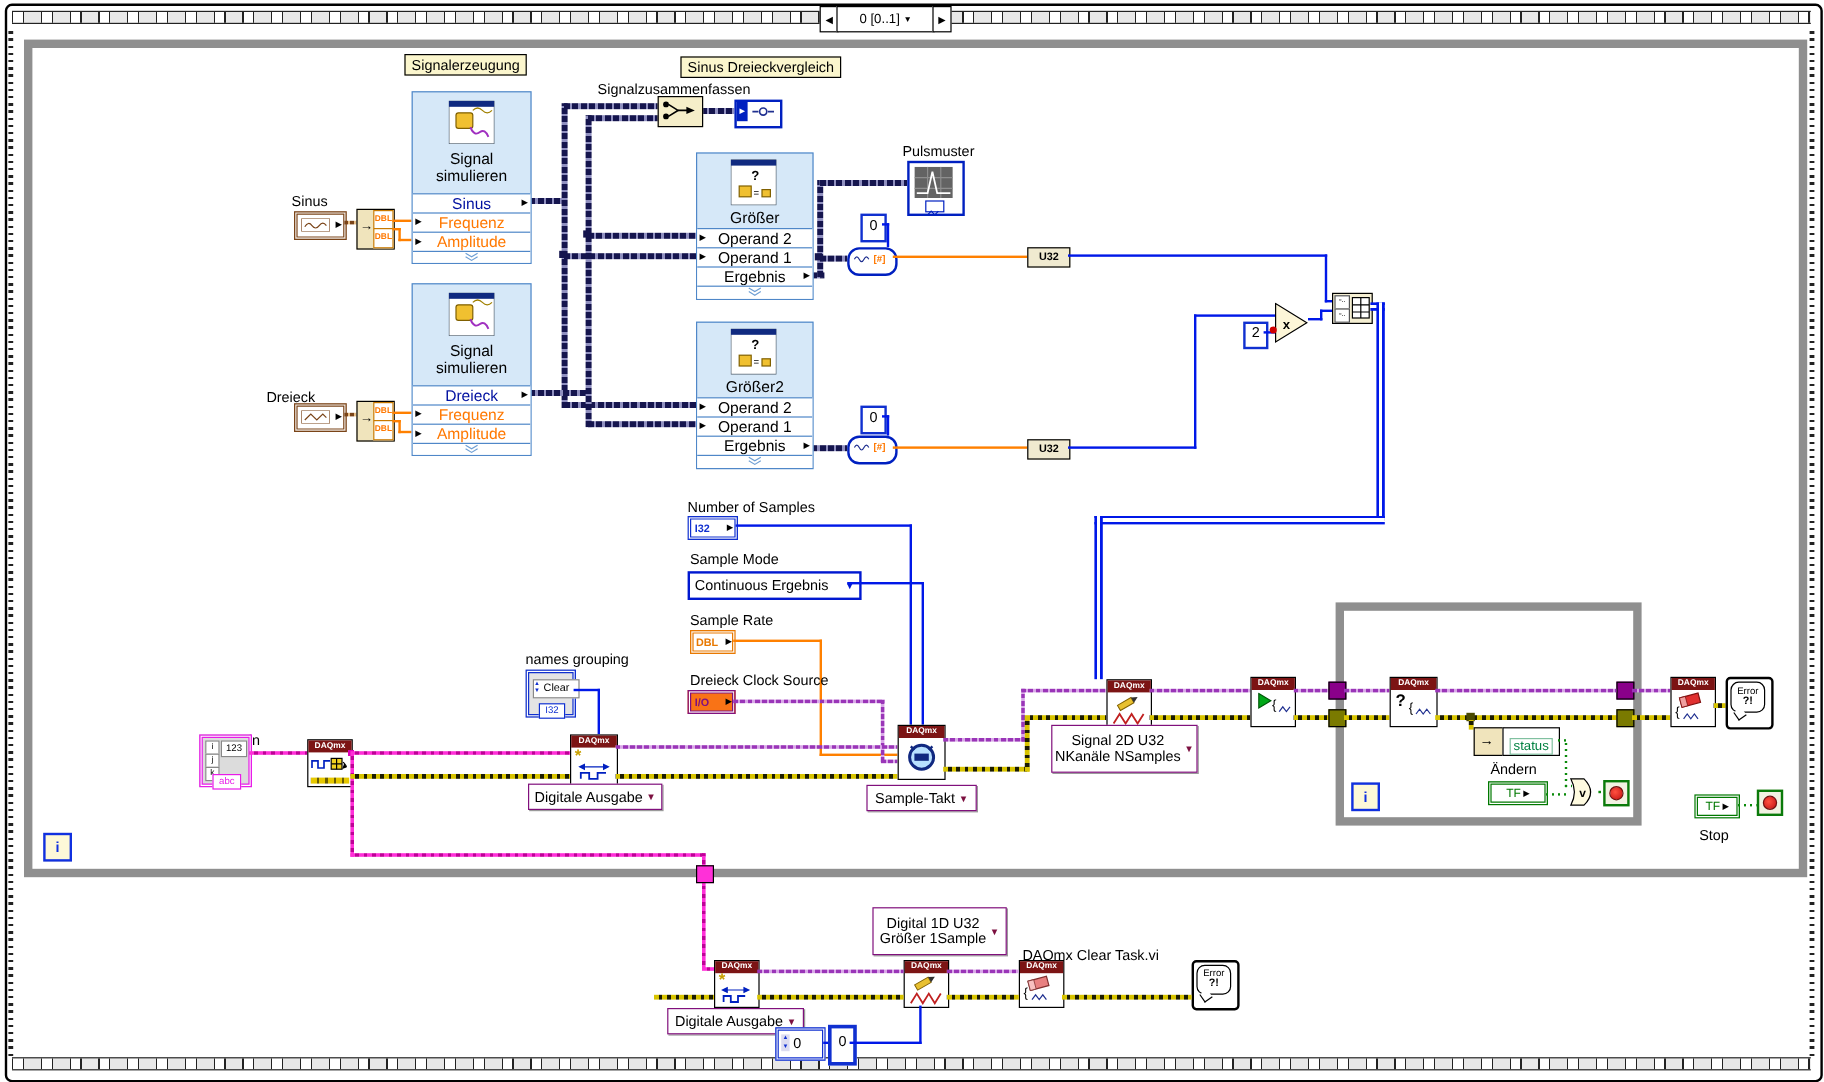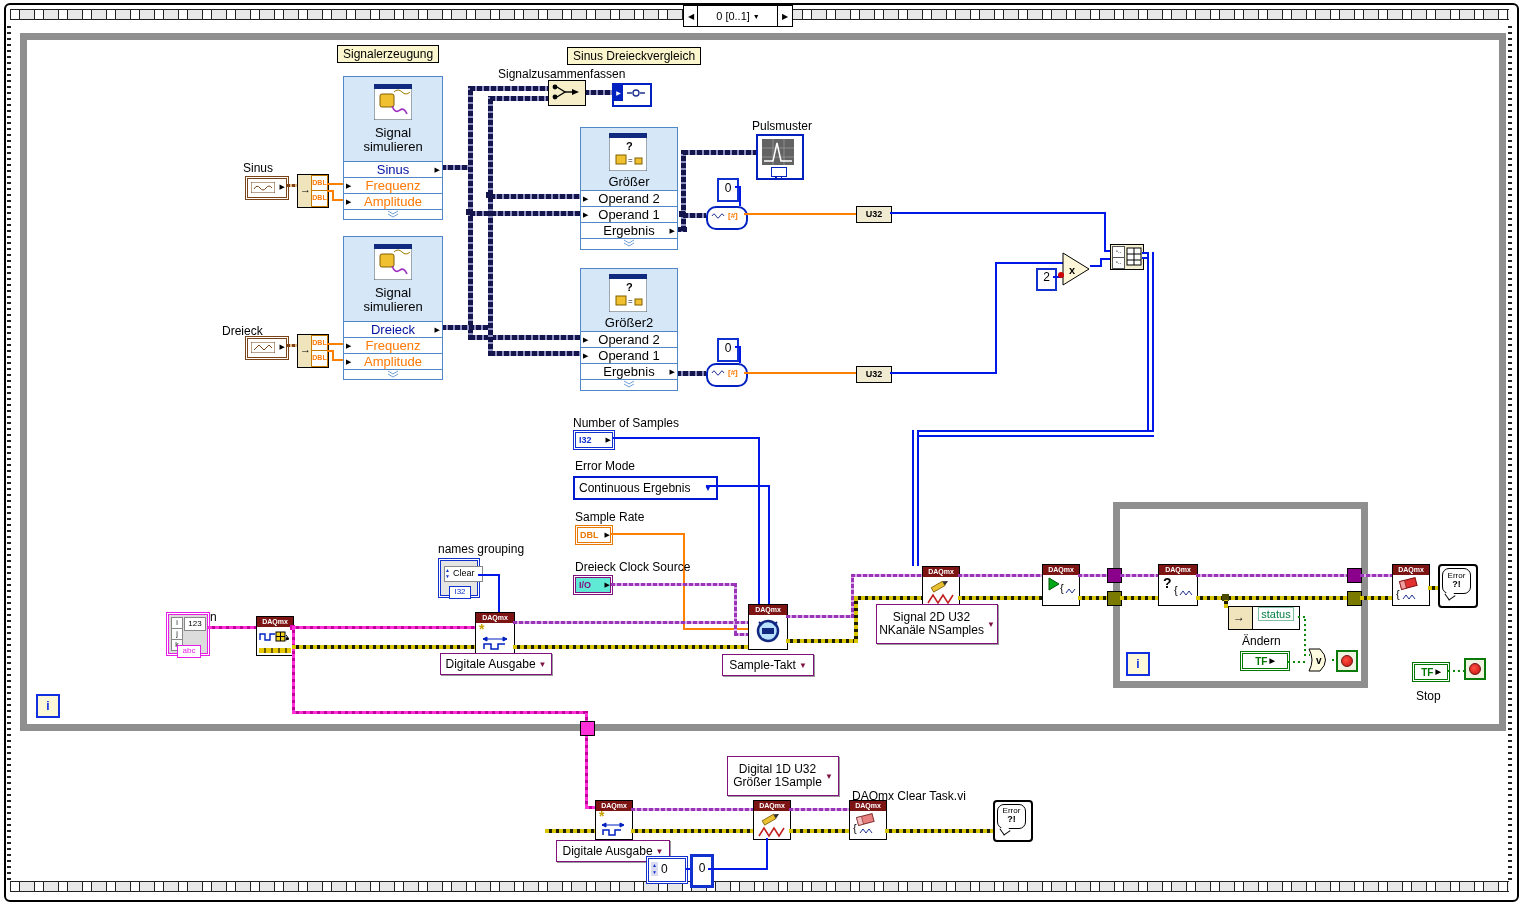--- a/index.html
+++ b/index.html
@@ -33,21 +33,21 @@
   .ev{width:4px;background:repeating-linear-gradient(0deg,#d8c400 0 4px,#1c1c00 4px 7px)}
   .gh{height:2px;background:repeating-linear-gradient(90deg,#0a8a0a 0 2px,rgba(0,0,0,0) 2px 5px)}
   .gv{width:2px;background:repeating-linear-gradient(0deg,#0a8a0a 0 2px,rgba(0,0,0,0) 2px 5px)}
   .ch{height:3px;background:repeating-linear-gradient(90deg,#7a4418 0 3px,#e8c088 3px 5px)}
   .film{height:9px;border-top:1px solid #222;border-bottom:1px solid #222;background:repeating-linear-gradient(90deg,#222 0 1px,#fff 1px 9px,#222 9px 10px,#e8e8e8 10px 24px)}
   .vedge{width:4px;background:repeating-linear-gradient(0deg,#222 0 2px,#fff 2px 6px)}
   .selbox{background:#fff;border:1px solid #000;display:flex;align-items:center;justify-content:center;font-size:11px}
   .iterm{background:#fdf8d8;border:2px solid #1030e0;color:#1030e0;font-weight:bold;font-size:12px;display:flex;align-items:center;justify-content:center}
   .sterm{background:#f2f2e2;border:2px solid #0a7a0a;display:flex;align-items:center;justify-content:center}
   .sdot{width:10px;height:10px;border-radius:50%;background:radial-gradient(circle at 40% 40%,#ff5040,#c01010);border:1px solid #701010}
-  .tf{background:#fff;border:1px solid #007800;box-shadow:inset 0 0 0 1px #fff,inset 0 0 0 2px #007800;display:flex;align-items:center;justify-content:center;font-weight:bold;color:#007800;font-size:10px;gap:2px}
+  .tf{background:#fff;border:1px solid #007800;box-shadow:inset 0 0 0 1px #fff,inset 0 0 0 2px #007800;display:flex;align-items:center;justify-content:center;font-weight:normal;color:#007800;font-size:10px;gap:2px}
   .tun{border:1px solid #000}
   .kh{background:#f0ead0;border:1px solid #000;font-size:9px;font-weight:bold;text-align:center}
 </style>
 </head>
 <body>
 
 <div id="cv">
 
   <div class="a" style="left:4px;top:3px;width:1511px;height:895px;border:2px solid #000;border-radius:6px"></div>
   <div class="a film" style="left:10px;top:9px;width:1499px"></div>
@@ -285,39 +285,39 @@
   <div class="a b2v" style="left:912px;top:430px;height:136px"></div>
 
   <div class="a lbl" style="left:573px;top:417px">Number of Samples</div>
   <div class="a" style="left:573px;top:430px;width:40px;height:18px;border:1px solid #1030d0;box-shadow:inset 0 0 0 1px #fff,inset 0 0 0 2px #1030d0;background:#fff">
     <span class="a" style="left:5px;top:4px;font-size:9px;font-weight:bold;color:#1030d0;line-height:10px">I32</span>
     <span class="a" style="right:3px;top:5px;font-size:7px">▶</span>
   </div>
   <div class="a bh" style="left:613px;top:437px;width:147px"></div>
   <div class="a bv" style="left:758px;top:437px;height:167px"></div>
 
-  <div class="a lbl" style="left:575px;top:460px">Error Mode</div>
+  <div class="a lbl" style="left:575px;top:460px">Sample Mode</div>
   <div class="a" style="left:573px;top:476px;width:133px;height:20px;border:2px solid #0018d0;background:#fff;font-size:12px;display:flex;align-items:center;justify-content:space-between;padding:0 4px">
     <span>Continuous Ergebnis</span>
     <span style="color:#0018d0;font-size:8px">▼</span>
   </div>
   <div class="a bh" style="left:706px;top:485px;width:64px"></div>
   <div class="a bv" style="left:768px;top:485px;height:119px"></div>
 
   <div class="a lbl" style="left:575px;top:511px">Sample Rate</div>
   <div class="a" style="left:575px;top:525px;width:36px;height:18px;border:1px solid #e87800;box-shadow:inset 0 0 0 1px #fff,inset 0 0 0 2px #e87800;background:#fff">
     <span class="a" style="left:4px;top:4px;font-size:9px;font-weight:bold;color:#e87800;line-height:10px">DBL</span>
     <span class="a" style="right:2px;top:5px;font-size:7px">▶</span>
   </div>
   <div class="a oh" style="left:611px;top:533px;width:74px"></div>
   <div class="a ov" style="left:683px;top:533px;height:97px"></div>
   <div class="a oh" style="left:683px;top:628px;width:65px"></div>
 
   <div class="a lbl" style="left:575px;top:561px">Dreieck Clock Source</div>
-  <div class="a" style="left:573px;top:575px;width:38px;height:18px;border:1px solid #801080;box-shadow:inset 0 0 0 1px #fff,inset 0 0 0 2px #801080;background:#5eead4">
+  <div class="a" style="left:573px;top:575px;width:38px;height:18px;border:1px solid #801080;box-shadow:inset 0 0 0 1px #fff,inset 0 0 0 2px #801080;background:#f97316">
     <span class="a" style="left:5px;top:4px;font-size:9px;font-weight:bold;color:#801080;line-height:10px">I/O</span>
     <span class="a" style="right:2px;top:5px;font-size:7px">▶</span>
   </div>
   <div class="a th" style="left:611px;top:583px;width:126px"></div>
   <div class="a tv" style="left:734px;top:583px;height:52px"></div>
   <div class="a th" style="left:734px;top:633px;width:14px"></div>
 
   <div class="a lbl" style="left:438px;top:543px">names grouping</div>
   <div class="a" style="left:438px;top:558px;width:40px;height:38px;border:1px solid #1030d0;box-shadow:inset 0 0 0 1px #fff,inset 0 0 0 2px #1030d0;background:#e4e4e4">
     <div class="a" style="left:5px;top:7px;width:29px;height:14px;background:#fff;border:1px solid #888;font-size:9px;line-height:13px;padding-left:8px">Clear</div>
@@ -440,21 +440,21 @@
         </svg></span>
   </div>
   <div class="a th" style="left:1196px;top:574px;width:151px"></div>
   <div class="a eh" style="left:1196px;top:596px;width:151px"></div>
   <div class="a" style="left:1222px;top:594px;width:7px;height:7px;background:#4a4a00"></div>
   <div class="a ev" style="left:1224px;top:600px;height:8px"></div>
 
   <div class="a" style="left:1228px;top:606px;width:24px;height:22px;border:1px solid #000;background:#f0e4bc">
     <span class="a" style="left:4px;top:3px;font-weight:bold;font-size:12px">→</span>
   </div>
-  <div class="a" style="left:1252px;top:606px;width:46px;height:22px;border:1px solid #000;background:#fff;display:flex;align-items:flex-start;justify-content:center">
+  <div class="a" style="left:1252px;top:606px;width:46px;height:22px;border:1px solid #000;background:#fff;display:flex;align-items:flex-end;justify-content:center">
     <span style="color:#008040;font-size:11px;border:1px solid #80c0a0;padding:0 2px">status</span>
   </div>
   <div class="a gh" style="left:1298px;top:616px;width:8px"></div>
   <div class="a gv" style="left:1304px;top:616px;height:40px"></div>
   <div class="a gh" style="left:1304px;top:654px;width:6px"></div>
 
   <div class="a lbl" style="left:1242px;top:635px">Ändern</div>
   <div class="a tf" style="left:1240px;top:651px;width:48px;height:18px">
     <span>TF</span>
       <span style="color:#000;font-size:7px">▶</span>

